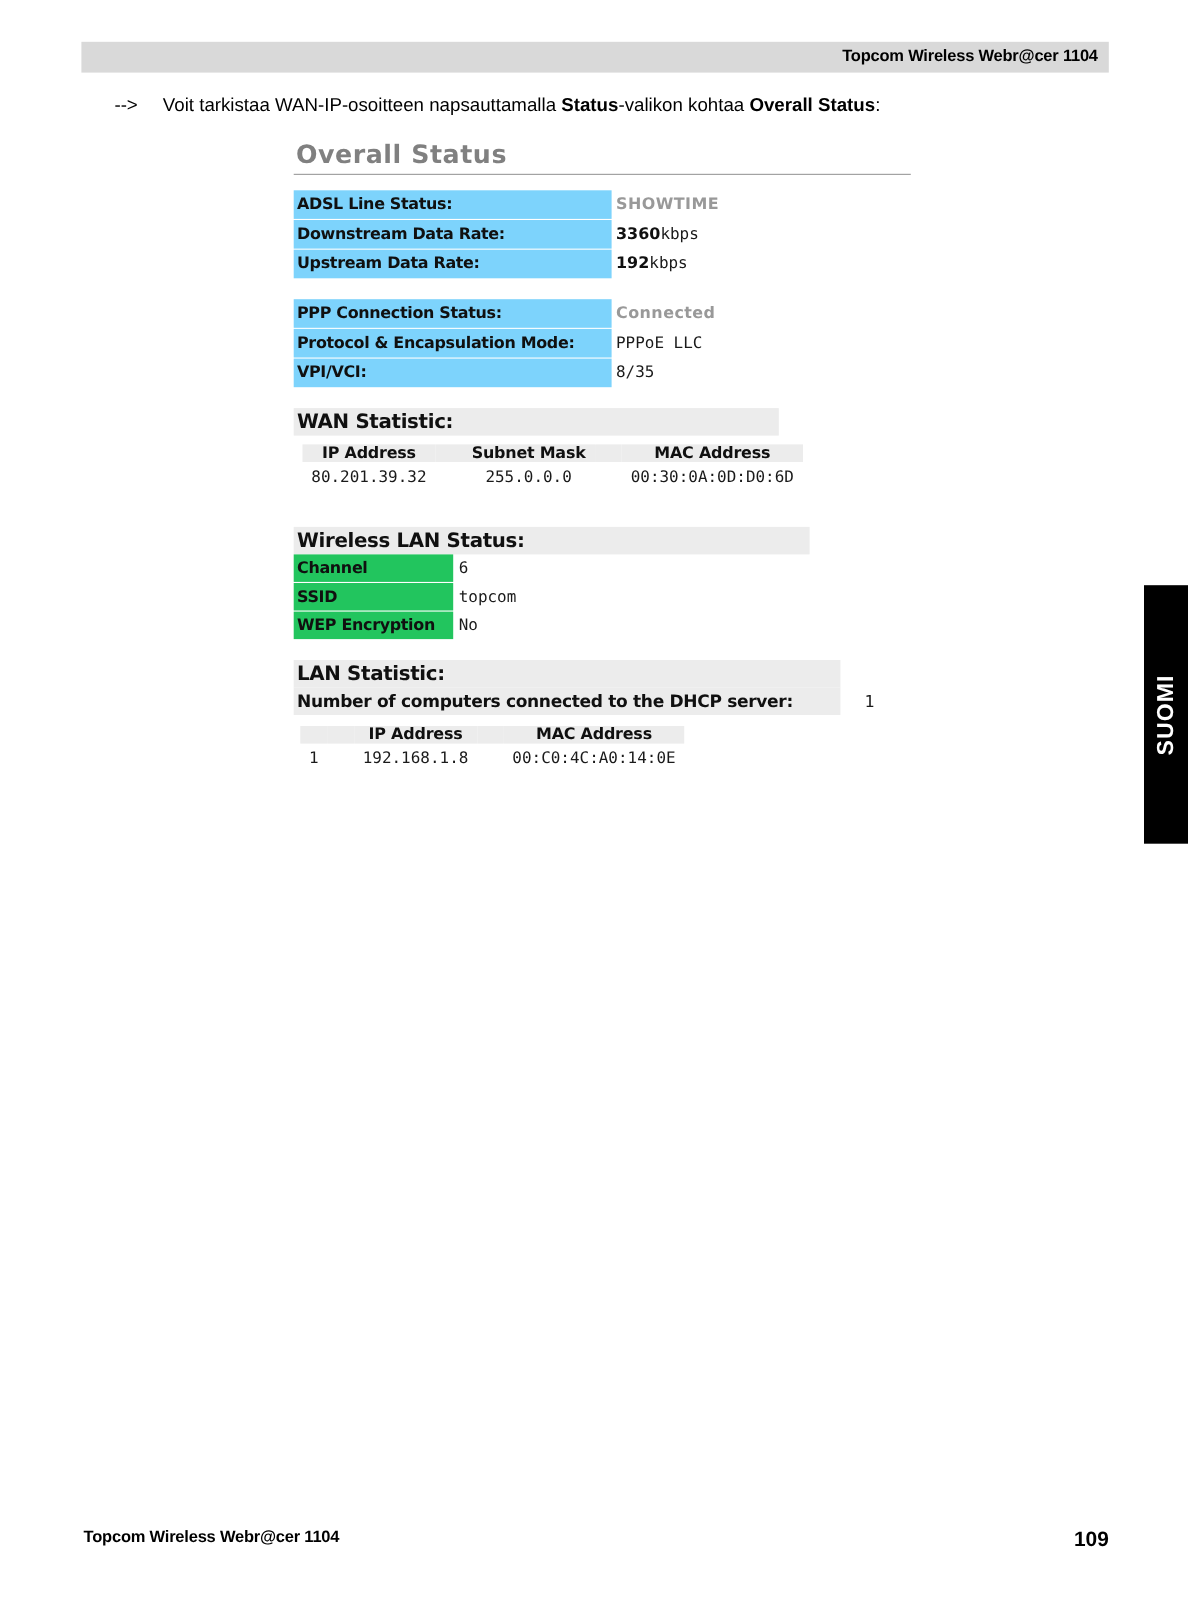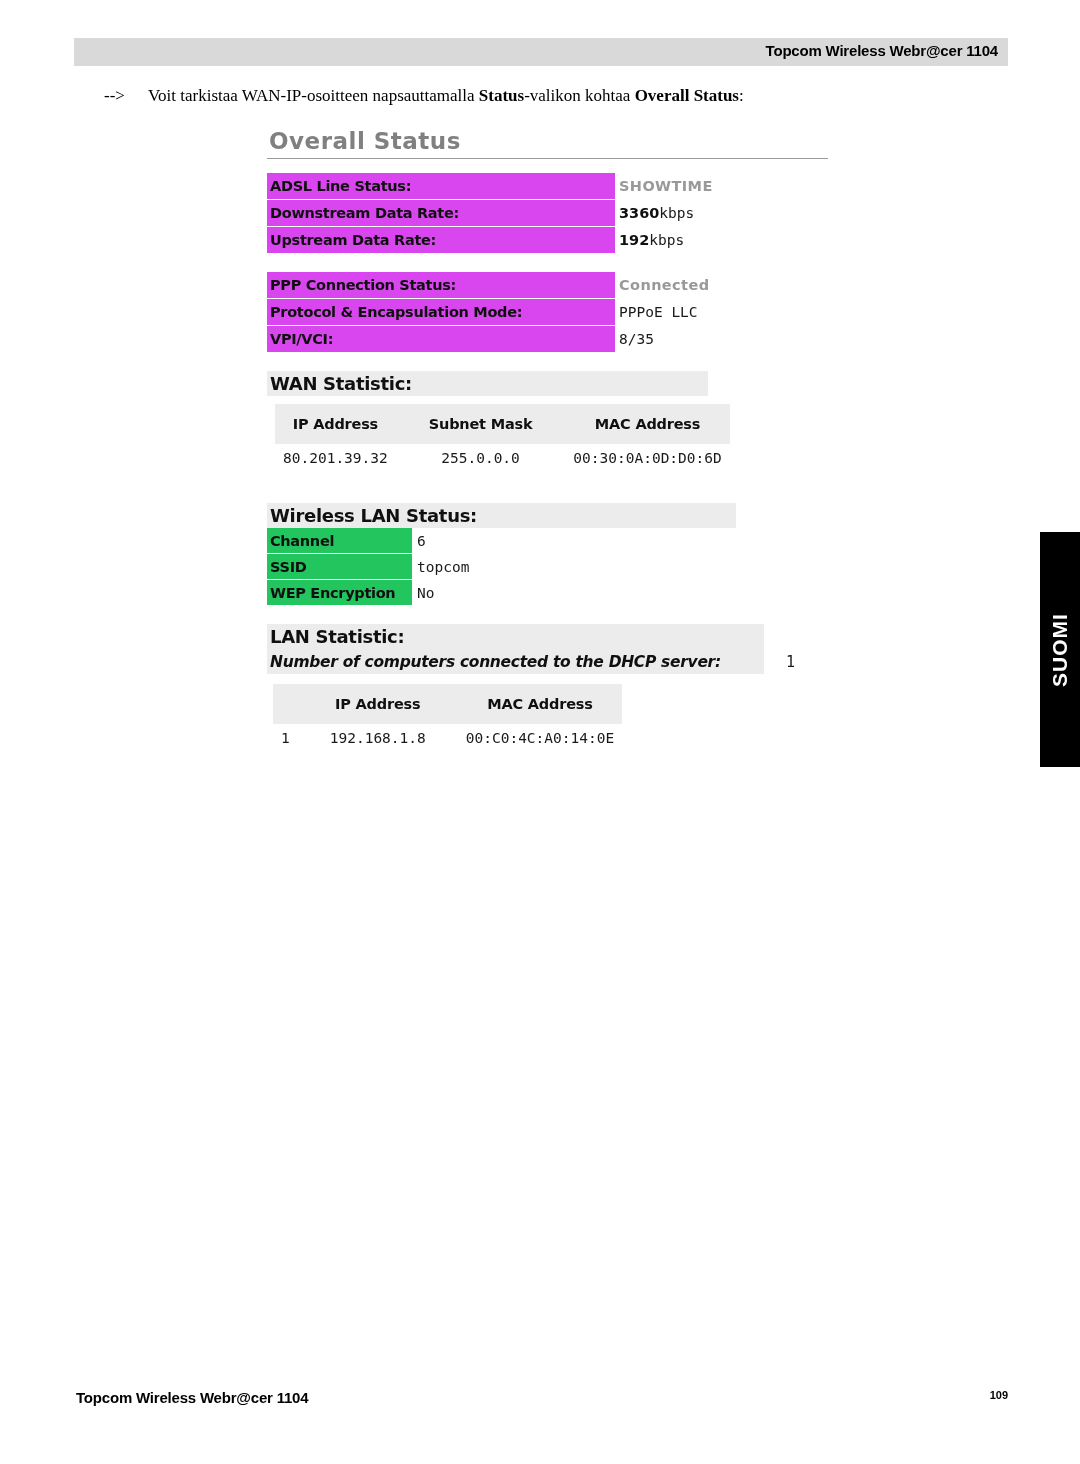--- a/index.html
+++ b/index.html
@@ -40,21 +40,20 @@
   
   .intro-line {
     position: absolute;
     left: 104px;
     top: 85px;
     width: 900px;
     font-size: 17px;
     line-height: 22px;
     color: #000;
     white-space: nowrap;
-    font-family: Liberation Serif, serif;
   }
   .intro-arrow {
     display: inline-block;
     width: 44px;
     font-size: 17px;
   }
   .intro-line b { font-weight: bold; }
 
   
   .router-ui {
@@ -79,22 +78,22 @@
   }
 
   
   .kv-row {
     display: flex;
     align-items: stretch;
     height: 26px;
     margin-bottom: 1px;
   }
   .kv-key {
-    width: 348px;
-    background: #d946ef;
+    width: 289px;
+    background: #7dd3fc;
     font-family: "DejaVu Sans", sans-serif;
     font-size: 14.5px;
     font-weight: bold;
     color: #101010;
     letter-spacing: -0.3px;
     display: flex;
     align-items: center;
     padding-left: 3px;
     box-sizing: border-box;
     white-space: nowrap;
@@ -156,21 +155,21 @@
   
   .tbl { border-collapse: separate; border-spacing: 0; }
   .tbl th {
     background: #ececec;
     font-family: "DejaVu Sans", sans-serif;
     font-size: 14.5px;
     font-weight: bold;
     color: #101010;
     letter-spacing: -0.2px;
     text-align: center;
-    padding: 12px 9px;
+    padding: 0 9px;
     white-space: nowrap;
   }
   .tbl th.spacer-col { padding: 3px 8px; }
   .tbl td {
     font-family: "DejaVu Sans Mono", monospace;
     font-size: 14.5px;
     color: #1a1a1a;
     text-align: center;
     padding: 6px 8px 2px 8px;
     white-space: nowrap;
@@ -211,21 +210,20 @@
     font-family: "DejaVu Sans", sans-serif;
     font-size: 15.5px;
     font-weight: bold;
     color: #101010;
     letter-spacing: -0.3px;
     display: flex;
     align-items: center;
     padding-left: 3px;
     box-sizing: border-box;
     white-space: nowrap;
-    font-style: italic;
   }
   .dhcp-count {
     font-family: "DejaVu Sans Mono", monospace;
     font-size: 15px;
     color: #1a1a1a;
     display: flex;
     align-items: center;
     padding-left: 22px;
   }
 
@@ -259,21 +257,21 @@
     font-size: 15px;
     font-weight: bold;
     color: #000;
     letter-spacing: -0.2px;
     white-space: nowrap;
   }
   .footer-right {
     position: absolute;
     right: 72px;
     top: 1389px;
-    font-size: 11px;
+    font-size: 19px;
     font-weight: bold;
     color: #000;
   }
 </style>
 </head>
 <body>
 
 <div class="header-band">
   <div class="header-band-title">Topcom Wireless Webr@cer 1104</div>
 </div>

